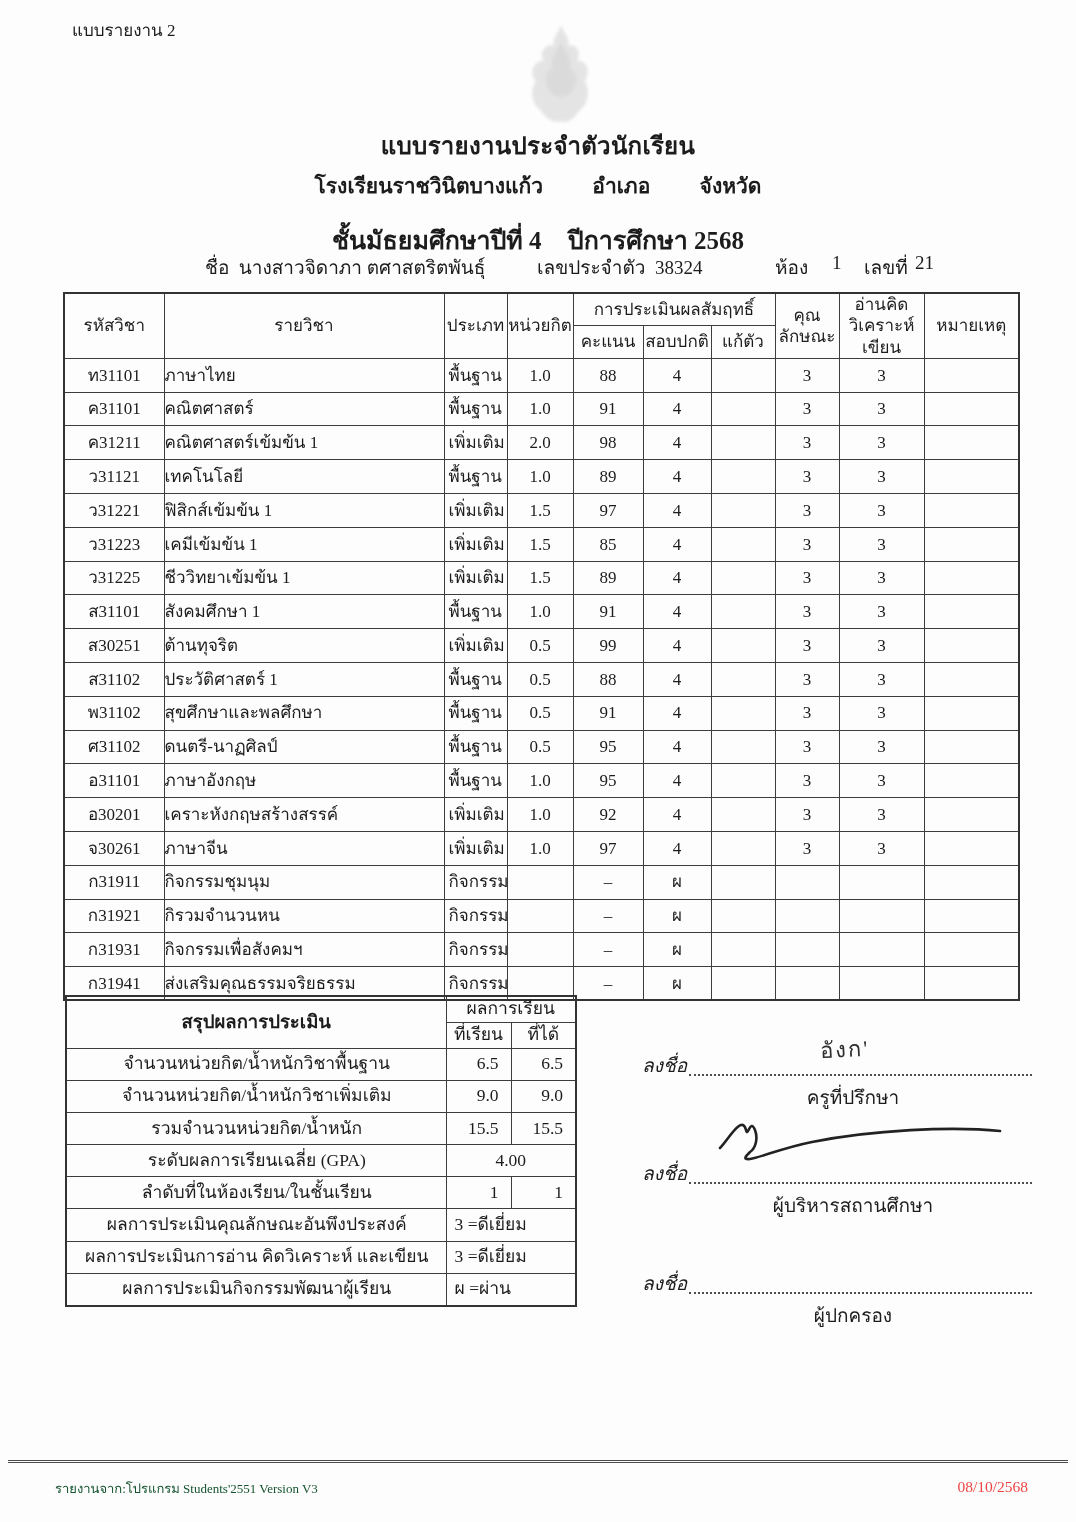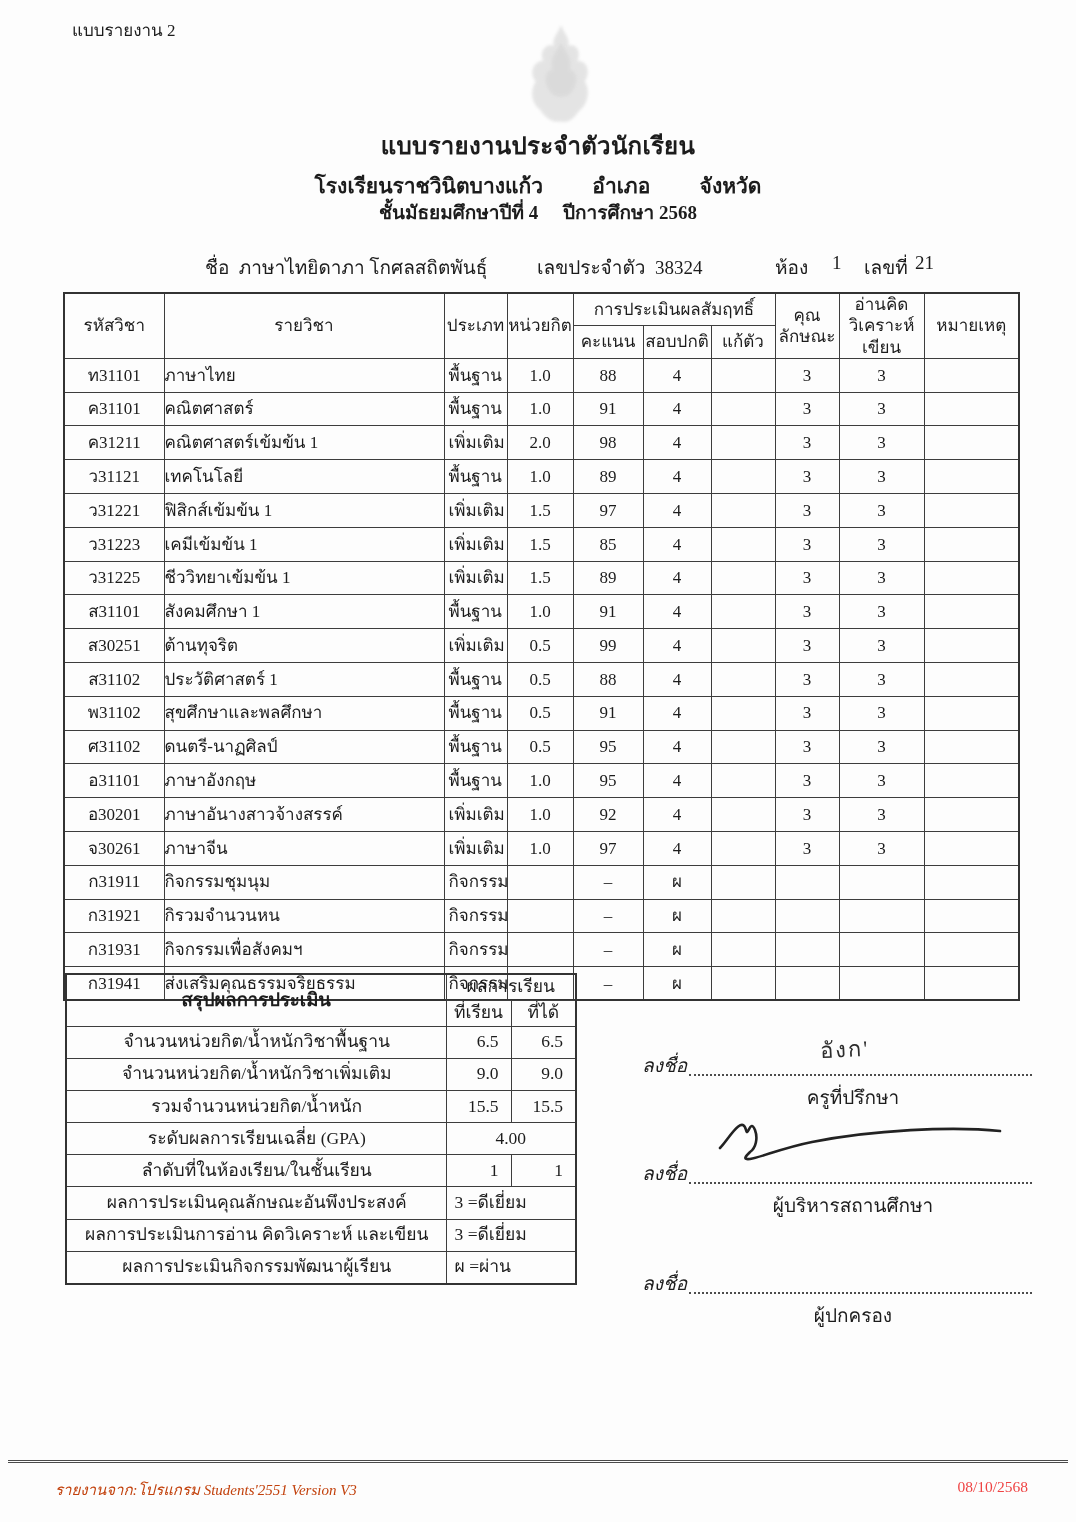--- a/index.html
+++ b/index.html
@@ -8,21 +8,21 @@
     background:#fdfdfd; color:#1c1c1c; overflow:hidden;
     font-family:"Liberation Serif","DejaVu Serif",serif;
   }
   
   .form-label { position:absolute; left:72px; top:16px; font-size:17px; }
   .emblem { position:absolute; left:516px; top:22px; width:90px; height:104px; }
   .title-line { position:absolute; left:0; width:100%; text-align:center; }
   .doc-title { top:126px; font-size:24px; font-weight:bold; letter-spacing:0.3px; }
   .school-line { top:169px; font-size:21px; font-weight:bold; }
   .school-line span { margin:0 22px; }
-  .class-line { top:197px; font-size:19px; font-weight:bold; }
+  .class-line { top:220px; font-size:25px; font-weight:bold; }
   .class-line span { margin:0 10px; }
   
   .student-line { position:absolute; top:252px; left:0; width:100%; font-size:19px; }
   .student-line .abs { position:absolute; white-space:nowrap; }
   
   table { border-collapse:collapse; table-layout:fixed; }
   .grades {
     position:absolute; left:63px; top:292px; width:955px;
     font-size:17px;
   }
@@ -31,21 +31,21 @@
     vertical-align:middle; font-weight:normal; overflow:hidden;
   }
   .grades { border:2px solid #333; }
   .grades thead th { height:26px; text-align:center; }
   .grades tbody tr { height:33.8px; }
   .grades td { text-align:center; }
   .grades td.c-subject { text-align:left; }
   .grades td.c-type { text-align:left; padding-left:4px; }
   
   .summary {
-    position:absolute; left:65px; top:973px; width:510px; font-size:17.5px;
+    position:absolute; left:65px; top:995px; width:510px; font-size:17.5px;
     border:2px solid #333;
   }
   .summary th, .summary td {
     border:1px solid #3d3d3d; line-height:1.25; vertical-align:middle; overflow:hidden;
   }
   .summary thead tr { height:26px; }
   .summary tbody tr { height:32.2px; }
   .summary th { font-weight:normal; text-align:center; }
   .summary th.s-title { font-weight:bold; font-size:18.5px; }
   .summary td.s-label { text-align:center; padding-left:2px; }
@@ -60,21 +60,21 @@
   .sig-dots { flex:1 1 auto; border-bottom:2.5px dotted #4c4c4c; margin:0 2px 4px 2px; height:1px; }
   .sig-role { text-align:center; padding-left:30px; margin-top:2px; }
   .sig-hand {
     position:absolute; left:178px; top:-18px; font-size:22px; color:#2d2d2d;
     transform:rotate(-3deg); letter-spacing:2px;
   }
   .sig-swoosh { position:absolute; left:50px; top:-62px; }
   .m1 { margin-top:30px; } .m2 { margin-top:46px; } .m3 { margin-top:48px; }
   
   .footer-rule { position:absolute; left:8px; right:8px; top:1460px; border-top:3px double #4a4a4a; }
-  .footer-left { position:absolute; left:55px; top:1478px; font-size:15px; color:#c2410c;font-style:italic; }
+  .footer-left { position:absolute; left:55px; top:1478px; font-size:13px; color:#14532d; }
   .footer-right { position:absolute; right:48px; top:1478px; font-size:15.5px; color:#ef4444; }
 </style>
 </head>
 <body>
 
 <div class="page">
 
   <div class="form-label">แบบรายงาน 2</div>
 
   <svg class="emblem" viewBox="0 0 60 70" aria-hidden="true">
@@ -94,21 +94,21 @@
     <span>จังหวัด</span>
   </div>
   <div class="title-line class-line">
     <span>ชั้นมัธยมศึกษาปีที่ 4</span>
     <span>ปีการศึกษา 2568</span>
   </div>
 
   <div class="student-line">
     <span class="abs" style="left:205px;">
       <span>ชื่อ</span>&nbsp;
-      <span>ภาษาไทยิดาภา  โกศลสถิตพันธุ์</span>
+      <span>นางสาวจิดาภา  ตศาสตริตพันธุ์</span>
     </span>
     <span class="abs" style="left:537px;">
       <span>เลขประจำตัว</span>&nbsp;
       <span>38324</span>
     </span>
     <span class="abs" style="left:775px;">ห้อง</span>
     <span class="abs" style="left:832px;">1</span>
     <span class="abs" style="left:864px;">เลขที่</span>
     <span class="abs" style="left:915px;">21</span>
   </div>
@@ -315,21 +315,21 @@
           <td>95</td>
           <td>4</td>
           <td></td>
           <td>3</td>
           <td>3</td>
           <td></td>
         </tr>
 
         <tr>
           <td class="c-code">อ30201</td>
-          <td class="c-subject">ภาษาอันางสาวจ้างสรรค์</td>
+          <td class="c-subject">เคราะหังกฤษสร้างสรรค์</td>
           <td class="c-type">เพิ่มเติม</td>
           <td>1.0</td>
           <td>92</td>
           <td>4</td>
           <td></td>
           <td>3</td>
           <td>3</td>
           <td></td>
         </tr>
 

